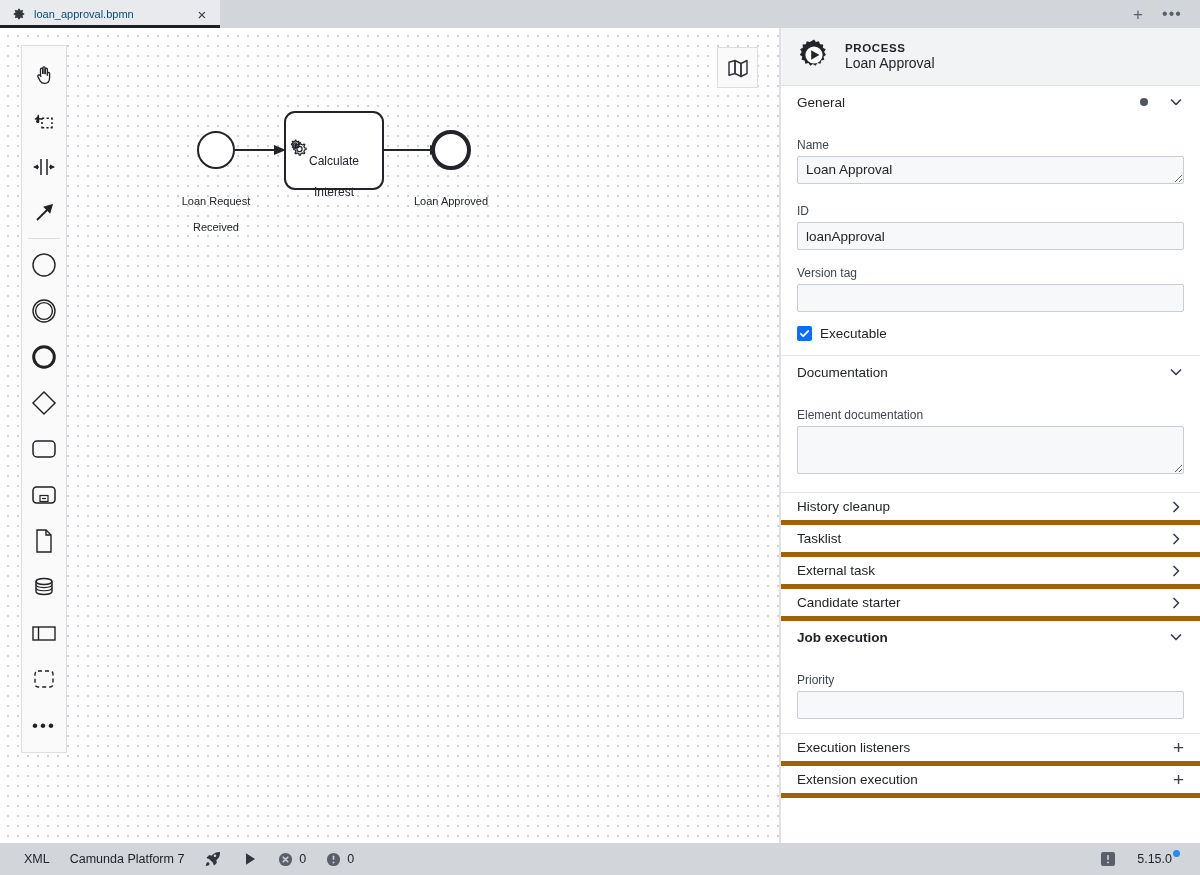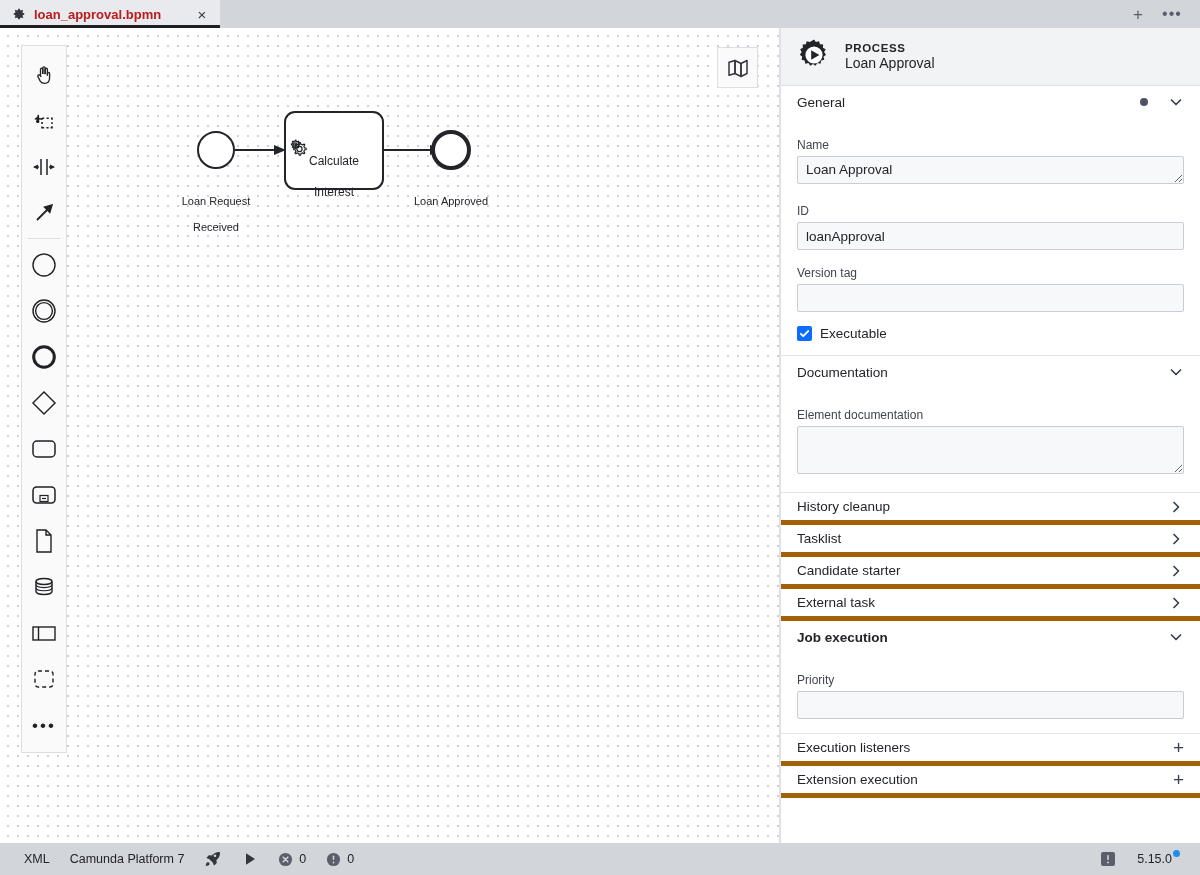--- a/index.html
+++ b/index.html
@@ -22,22 +22,22 @@
     background: #e8e9ed; position: relative;
     min-width: 220px;
   }
   .tab.active { background: #e8eaee; }
   .tab::after {
     content: ""; position: absolute; left: 0; right: 0; bottom: 0;
     height: 3px; background: #1d1f24;
   }
   .tab-gear { width: 14px; height: 14px; flex: 0 0 14px; display:block; }
   .tab-title {
-    font-size: 13px; color: #b91c1c; flex: 1 1 auto;
-    white-space: nowrap; overflow: hidden; text-overflow: ellipsis; font-weight: bold;
+    font-size: 11px; color: #0c4a6e; flex: 1 1 auto;
+    white-space: nowrap; overflow: hidden; text-overflow: ellipsis;
   }
   .tab-close {
     width: 16px; height: 16px; flex: 0 0 16px;
     display: flex; align-items: center; justify-content: center;
     font-size: 15px; line-height: 1; color: #33363d; cursor: pointer;
   }
   .tabbar-spacer { flex: 1 1 auto; }
   .tabbar-actions { display: flex; align-items: center; gap: 14px; padding-right: 18px; }
   .tb-btn {
     color: #5b5f6b; font-size: 17px; line-height: 1; cursor: pointer;
@@ -421,29 +421,29 @@
     </div>
     <div class="group-header">
       <span class="group-title">Tasklist</span>
       <span class="chev">
         <svg width="16" height="16" viewBox="0 0 16 16">
             <path d="M6 3.5L10.5 8 6 12.5" fill="none" stroke="#394050" stroke-width="1.7" stroke-linecap="round" stroke-linejoin="round"></path>
           </svg>
       </span>
     </div>
     <div class="group-header">
+      <span class="group-title">External task</span>
+      <span class="chev">
+        <svg width="16" height="16" viewBox="0 0 16 16">
+            <path d="M6 3.5L10.5 8 6 12.5" fill="none" stroke="#394050" stroke-width="1.7" stroke-linecap="round" stroke-linejoin="round"></path>
+          </svg>
+      </span>
+    </div>
+    <div class="group-header">
       <span class="group-title">Candidate starter</span>
-      <span class="chev">
-        <svg width="16" height="16" viewBox="0 0 16 16">
-            <path d="M6 3.5L10.5 8 6 12.5" fill="none" stroke="#394050" stroke-width="1.7" stroke-linecap="round" stroke-linejoin="round"></path>
-          </svg>
-      </span>
-    </div>
-    <div class="group-header">
-      <span class="group-title">External task</span>
       <span class="chev">
         <svg width="16" height="16" viewBox="0 0 16 16">
             <path d="M6 3.5L10.5 8 6 12.5" fill="none" stroke="#394050" stroke-width="1.7" stroke-linecap="round" stroke-linejoin="round"></path>
           </svg>
       </span>
     </div>
 
     <div class="group-header open">
       <span class="group-title bold">Job execution</span>
       <span class="chev">

